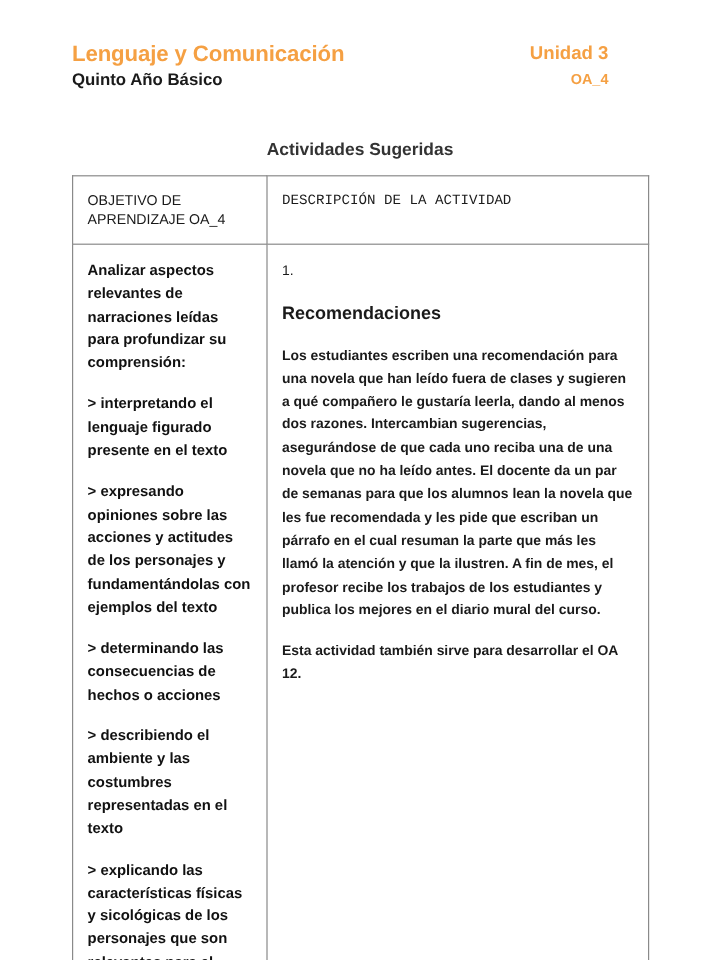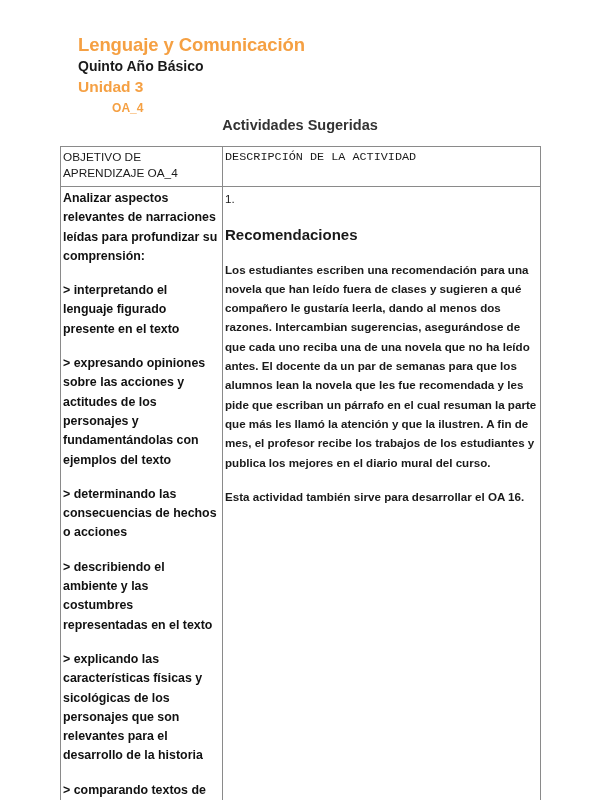--- a/index.html
+++ b/index.html
@@ -13,27 +13,26 @@
     height: 800px;
     position: relative;
     font-family: "Liberation Sans", sans-serif;
     color: #1a1a1a;
     overflow: hidden;
   }
 
   
   .doc-header {
     position: absolute;
-    left: 78px;
+    left: 60px;
     top: 34px;
     width: 447px;
     display: flex;
     justify-content: space-between;
     align-items: flex-start;
-    flex-direction: column;
   }
   .header-left { text-align: left; }
   .header-right { text-align: right; }
 
   .title-subject {
     font-size: 18.5px;
     font-weight: bold;
     color: #F5A043;
     line-height: 21px;
     white-space: nowrap;
@@ -85,21 +84,21 @@
     height: 592px;
     border: 1px solid #8a8a8a;
     border-collapse: collapse;
     table-layout: fixed;
     background: #ffffff;
   }
   .activity-table td,
   .activity-table th {
     border: 1px solid #8a8a8a;
     vertical-align: top;
-    padding: 2px;
+    padding: 12px;
   }
   .col-obj { width: 162px; }
   .col-desc { width: 318px; }
 
   .th-obj {
     padding: 5px 5px 6px 6px;
     font-size: 11.8px;
     font-weight: normal;
     text-align: left;
     line-height: 16px;
@@ -186,17 +185,17 @@
         <p class="obj-block">&gt; expresando opiniones sobre las acciones y actitudes de los personajes y fundamentándolas con ejemplos del texto</p>
         <p class="obj-block">&gt; determinando las consecuencias de hechos o acciones</p>
         <p class="obj-block">&gt; describiendo el ambiente y las costumbres representadas en el texto</p>
         <p class="obj-block">&gt; explicando las características físicas y sicológicas de los personajes que son relevantes para el desarrollo de la historia</p>
         <p class="obj-block">&gt; comparando textos de autores diferentes y justificando su</p>
       </td>
       <td class="cell-desc">
         <p class="desc-num">1.</p>
         <p class="desc-sub">Recomendaciones</p>
         <p class="desc-para">Los estudiantes escriben una recomendación para una novela que han leído fuera de clases y sugieren a qué compañero le gustaría leerla, dando al menos dos razones. Intercambian sugerencias, asegurándose de que cada uno reciba una de una novela que no ha leído antes. El docente da un par de semanas para que los alumnos lean la novela que les fue recomendada y les pide que escriban un párrafo en el cual resuman la parte que más les llamó la atención y que la ilustren. A fin de mes, el profesor recibe los trabajos de los estudiantes y publica los mejores en el diario mural del curso.</p>
-        <p class="desc-para">Esta actividad también sirve para desarrollar el OA 16.</p>
+        <p class="desc-para">Esta actividad también sirve para desarrollar el OA 12.</p>
       </td>
     </tr>
   </tbody>
 </table>
 
 </body></html>

